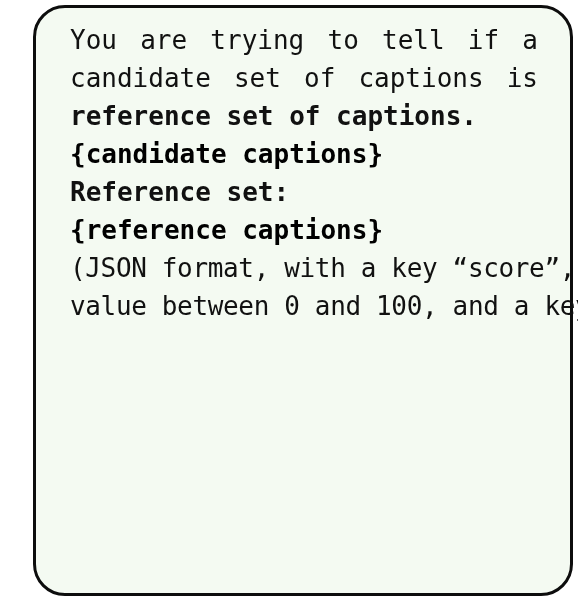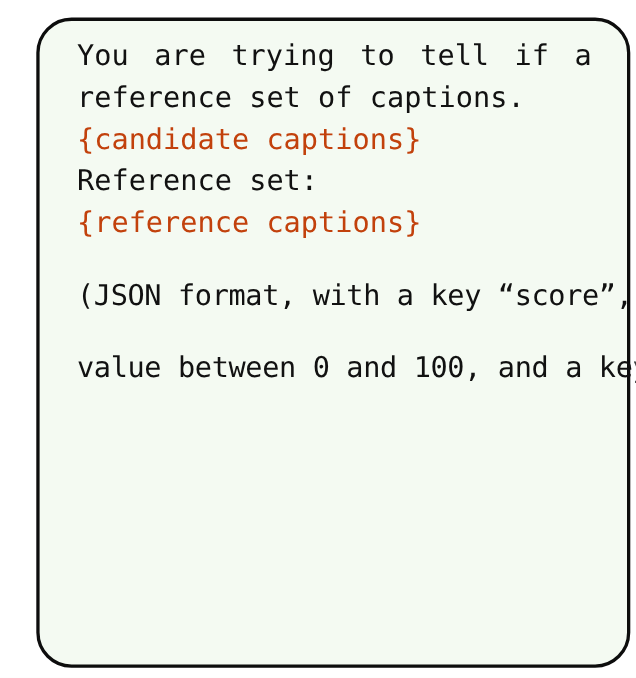--- a/index.html
+++ b/index.html
@@ -19,21 +19,21 @@
     position: relative;
     width: 578px;
     height: 616px;
     background: #ffffff;
   }
 
   
   #prompt-box {
     position: absolute;
     left: 33px;
-    top: 16px;
+    top: 5px;
     width: 540px;
     height: 591px;
     box-sizing: border-box;
     background: #f4faf2;
     border: 3px solid #0d0d0d;
     border-radius: 32px;
   }
 
   
   #prompt-text {
@@ -57,43 +57,44 @@
     text-align: justify;
     text-align-last: justify;  
     white-space: pre;
     margin: 0;
   }
 
   
   .pline.ragged {
     text-align: left;
     text-align-last: left;
+    font-weight: bold;
   }
 
   
   .pline.placeholder {
-    color: #c2410c;
+    color: #000000;
   }
 
   
   .pline.tight {
     letter-spacing: -0.35px;
-    margin-top: 28px;
   }
 </style>
 </head>
 <body>
 
 <div id="prompt-canvas">
 
   <div id="prompt-box">
 
     <div id="prompt-text">
 
       <span class="pline">You are trying to tell if a</span>
+      <span class="pline">candidate set of captions is</span>
       <span class="pline ragged">reference set of captions.</span>
 
       <span class="pline ragged placeholder">{candidate captions}</span>
 
       <span class="pline ragged">Reference set:</span>
       <span class="pline ragged placeholder">{reference captions}</span>
 
 
       <span class="pline tight">(JSON format, with a key “score”,</span>
       <span class="pline tight">value between 0 and 100, and a key</span>

